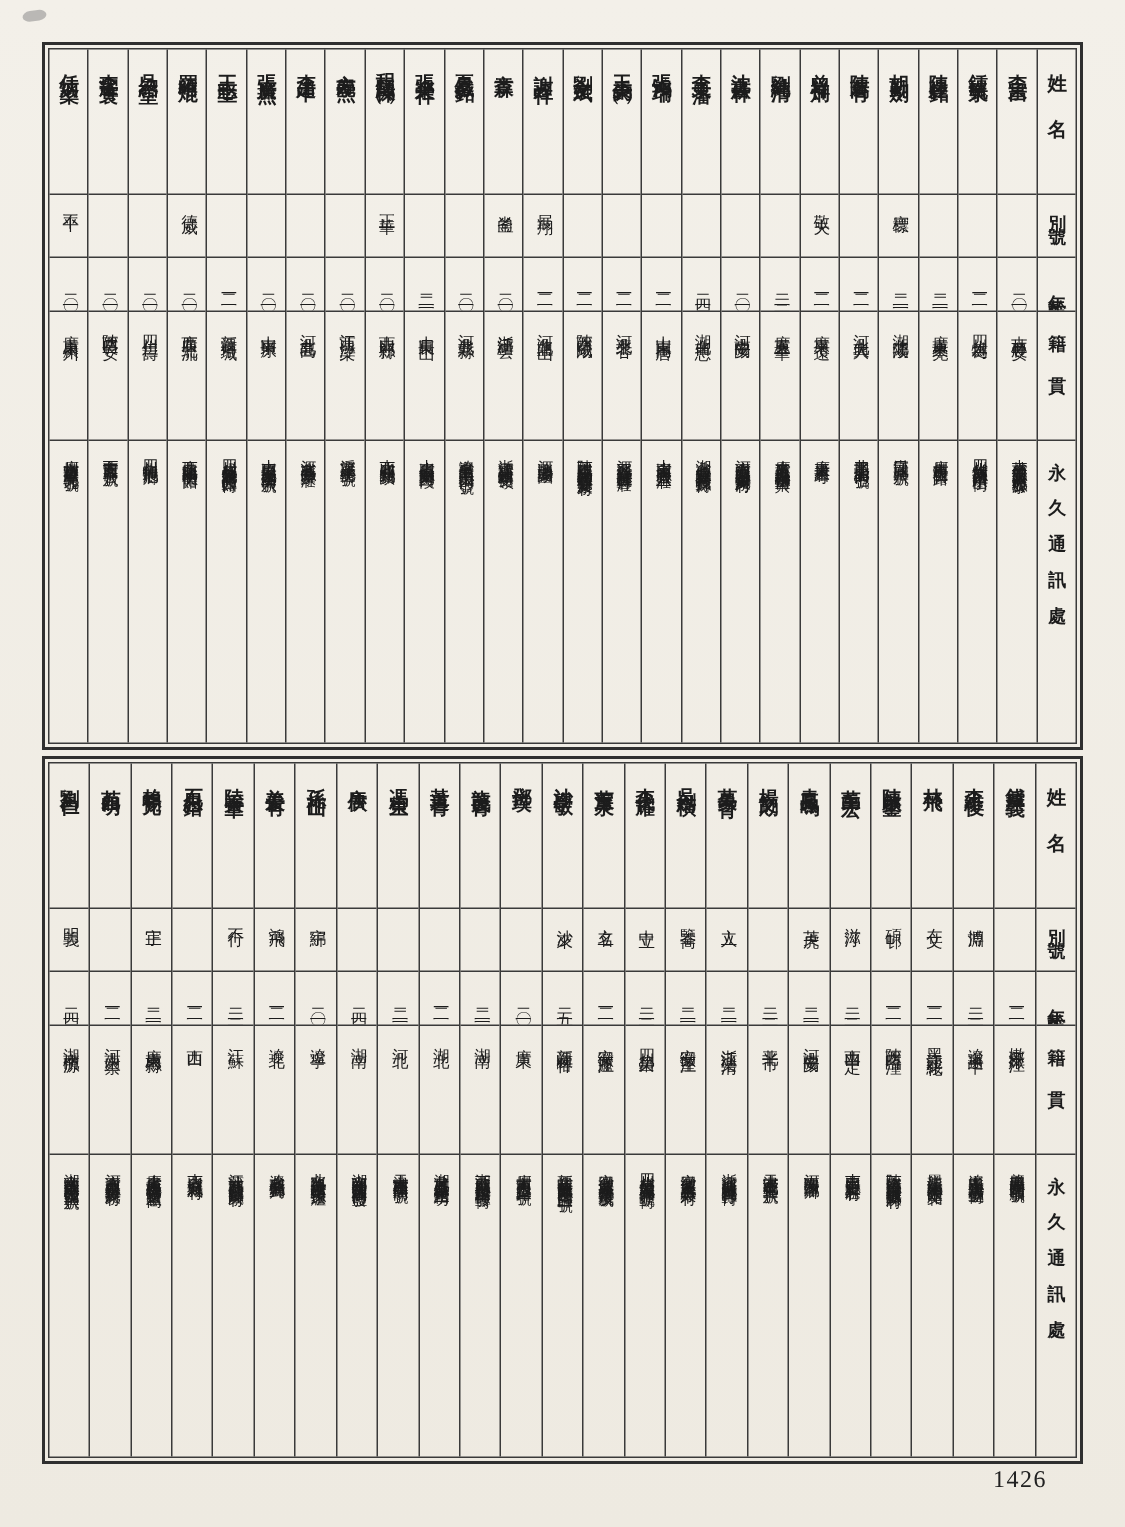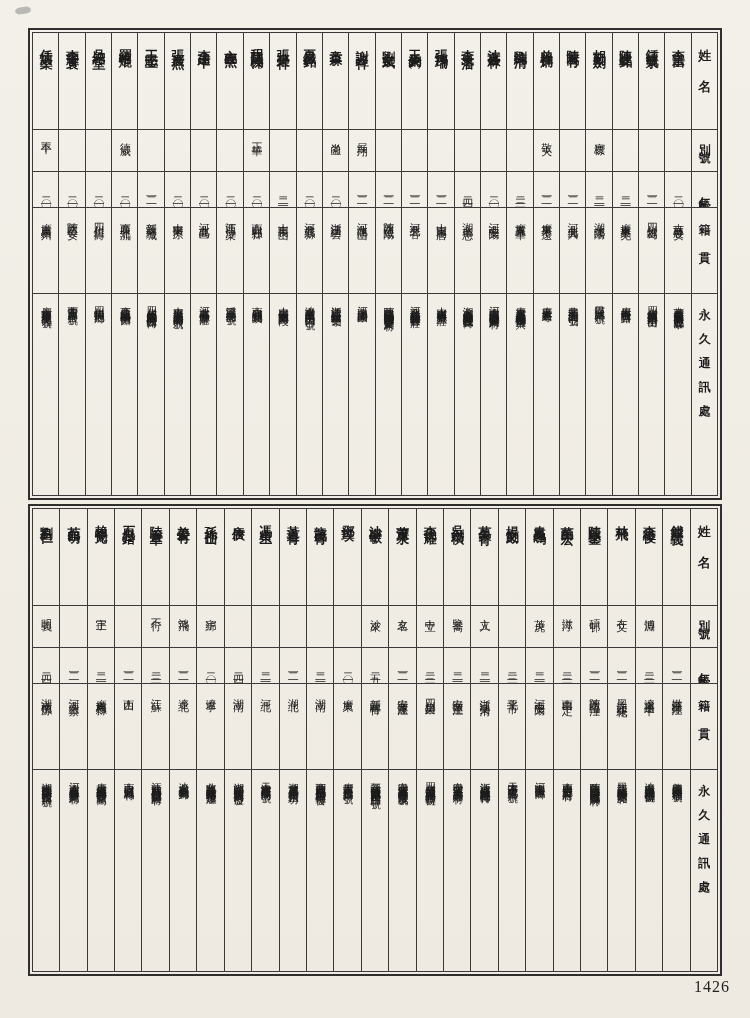--- a/index.html
+++ b/index.html
@@ -54,21 +54,21 @@
   .t-native { font-size:11px;   letter-spacing:2px; line-height:13px; }
   .t-addr   { font-size:10.5px; letter-spacing:1px; line-height:12.5px; }
 
   .hdr-name   { font-size:13px; letter-spacing:30px; font-weight:bold; }
   .hdr-alias  { font-size:12px; letter-spacing:7px;  font-weight:bold; }
   .hdr-age    { font-size:12px; letter-spacing:4px;  font-weight:bold; }
   .hdr-native { font-size:12px; letter-spacing:28px; font-weight:bold; }
   .hdr-addr   { font-size:12px; letter-spacing:24px; font-weight:bold; }
 
   .page-number {
-    position:absolute; right:20px; bottom:22px;
+    position:absolute; right:52px; bottom:22px;
     font-size:16px; letter-spacing:1px; color:#222;text-align:center;
   }
   .mark-topleft {
     position:absolute; left:15px; top:7px;
     width:16px; height:7px;
     background:#8a8a8a; opacity:.55;
     border-radius:40% / 60%;
     transform:rotate(-8deg);
   }
 </style>

